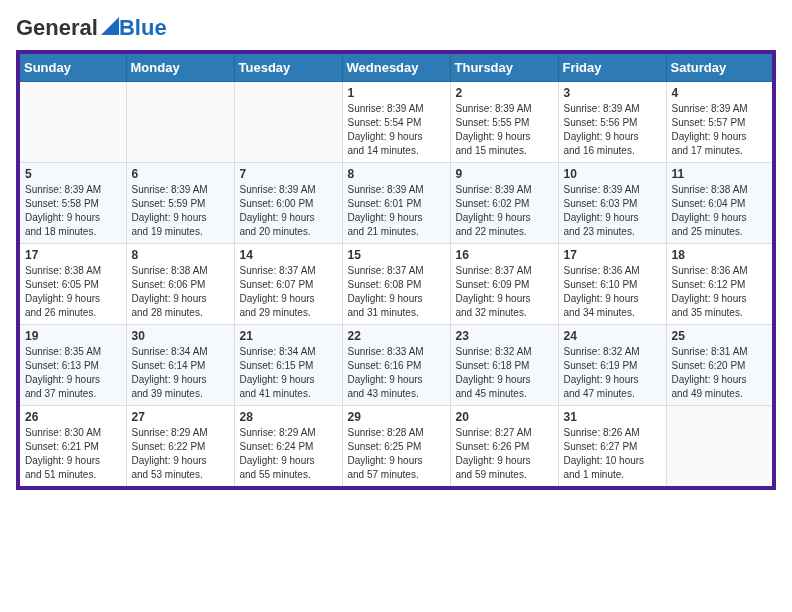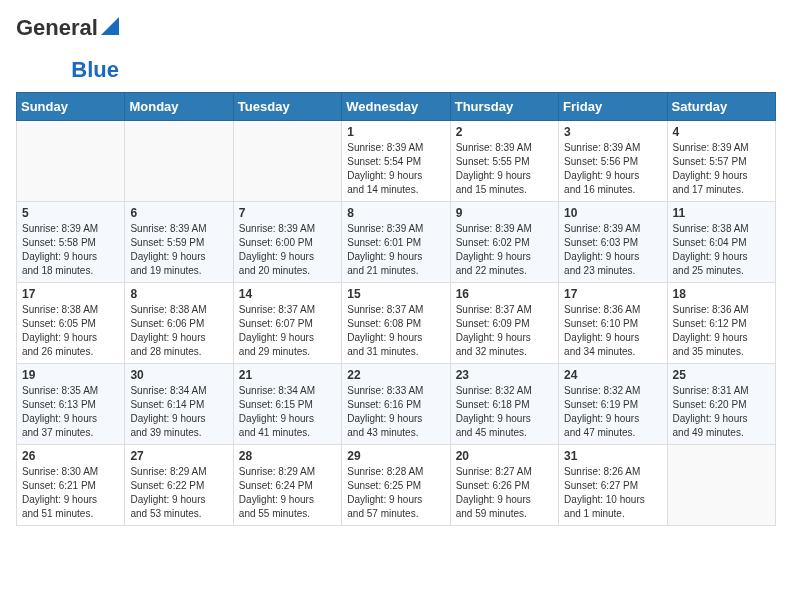--- a/index.html
+++ b/index.html
@@ -11,34 +11,32 @@
       padding: 16px;
     }
     .header {
       display: flex;
       justify-content: space-between;
       align-items: flex-start;
       margin-bottom: 10px;
     }
     .logo {
       display: flex;
-      flex-direction: column;
-      align-items: flex-end;
+      align-items: center;
       line-height: 1.1;
     }
     .logo-general {
       font-size: 22px;
       font-weight: bold;
       color: #333;
     }
     .logo-blue {
       font-size: 22px;
       font-weight: bold;
       color: #1a6bbf;
-      margin-top: 18px;
     }
     .logo-row {
       display: flex;
       align-items: center;
     }
     .title-block {
       text-align: right;
     }
     .month-title {
       font-size: 32px;
@@ -46,21 +44,21 @@
       color: #222;
       line-height: 1.1;
     }
     .subtitle {
       font-size: 14px;
       color: #555;
     }
     .calendar {
       width: 100%;
       border-collapse: collapse;
-      border: 1px solid #4c1d95;
+      border: 4px solid #4c1d95;
     }
     .calendar th {
       background-color: #2e7ab5;
       color: #fff;
       font-size: 13px;
       font-weight: bold;
       padding: 6px 4px;
       text-align: left;
       border: 1px solid #2566a0;
     }

